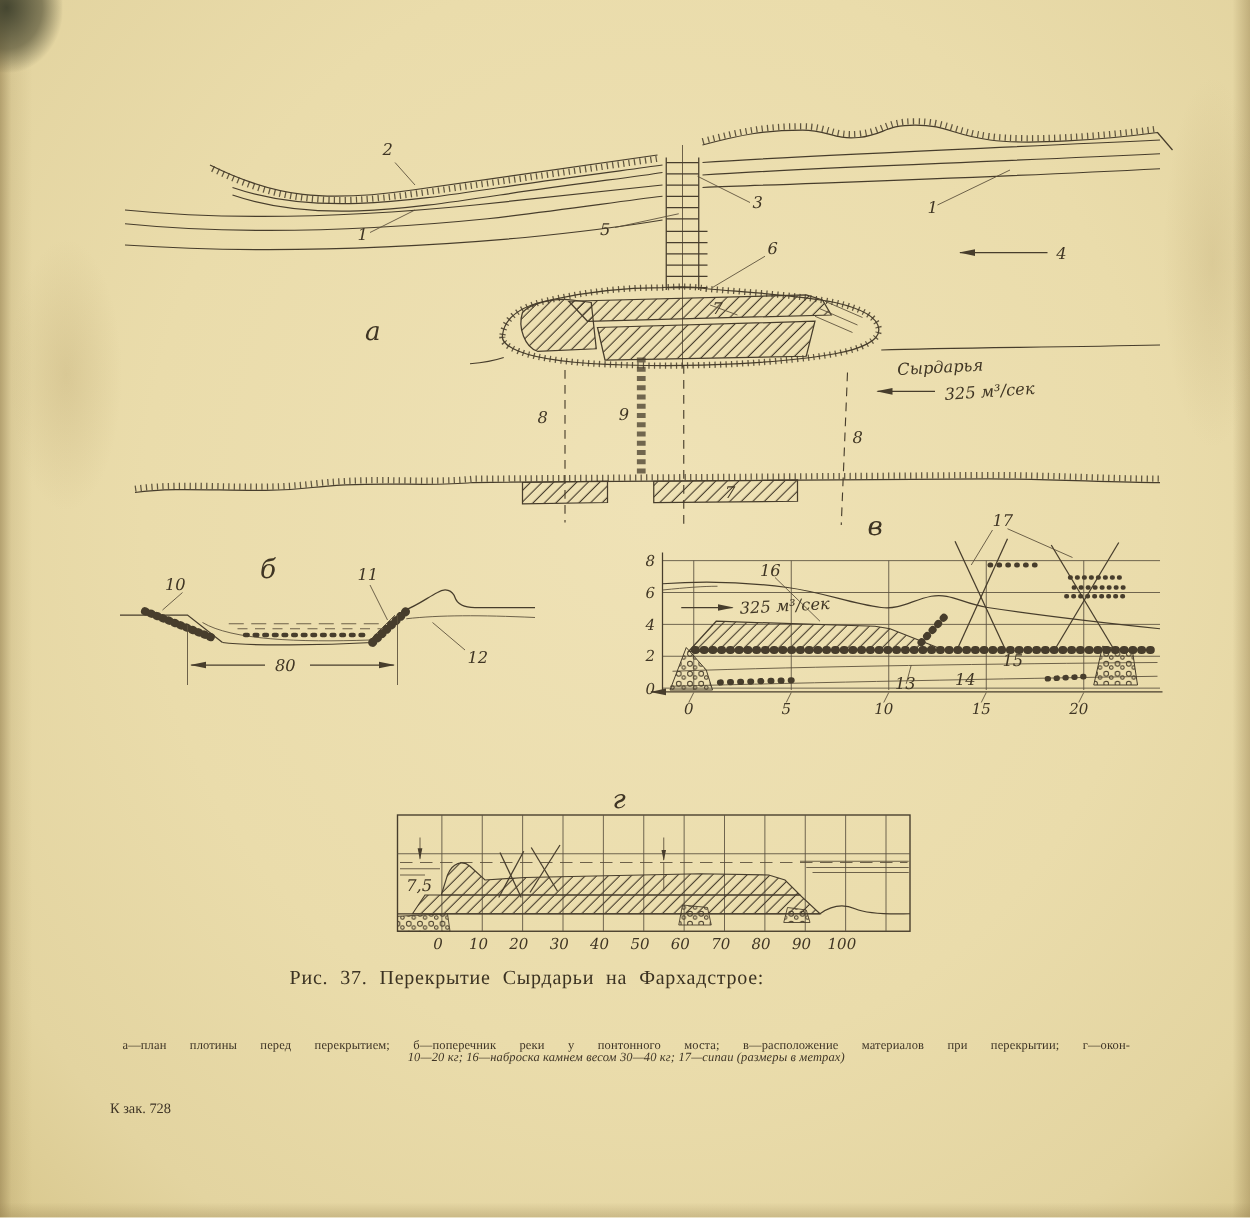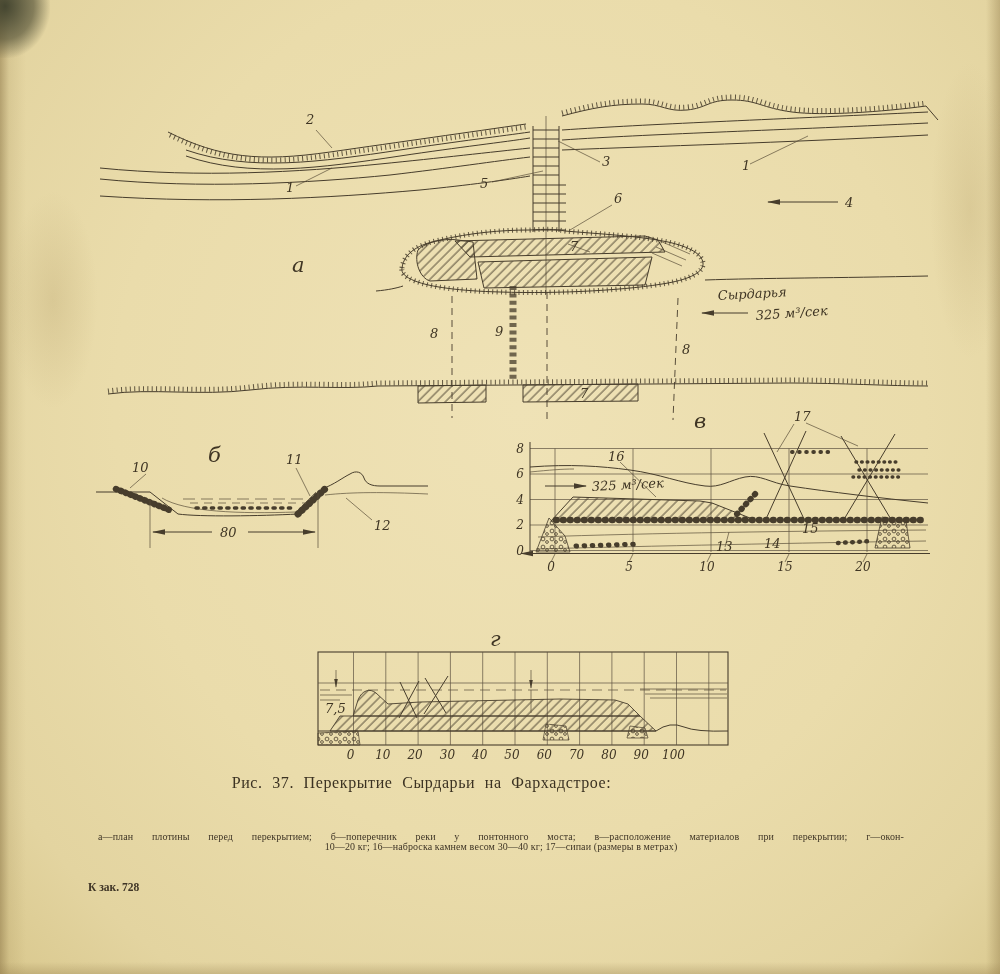--- a/index.html
+++ b/index.html
@@ -33,22 +33,22 @@
   .big{font-size:21px;}
   .cl{font-size:13px;}
   .ax{font-size:12px;}
   .hand{font-size:13px;}
 
   .caption{position:absolute;left:0;top:774px;width:843px;text-align:center;
     font-size:16px;letter-spacing:.6px;word-spacing:5px;color:#3b3222;}
   .legend{position:absolute;left:98px;top:832px;width:806px;font-size:10px;
     line-height:10.4px;color:#3f3526;letter-spacing:.1px;}
   .legend .jl{text-align:justify;text-align-last:justify;}
-  .legend .cl2{text-align:center;}
-  .footer{position:absolute;left:88px;top:881px;font-size:11.5px;color:#3f3526;font-weight:bold;}
+  .legend .cl2{text-align:center;font-style:italic;}
+  .footer{position:absolute;left:88px;top:881px;font-size:11.5px;color:#3f3526;}
 </style>
 </head>
 <body>
 
 <div class="edge-left"></div>
 <div class="edge-right"></div>
 <div class="edge-bottom"></div>
 <div class="corner-blot"></div>
 <div class="stain s1"></div>
 <div class="stain s2"></div>

